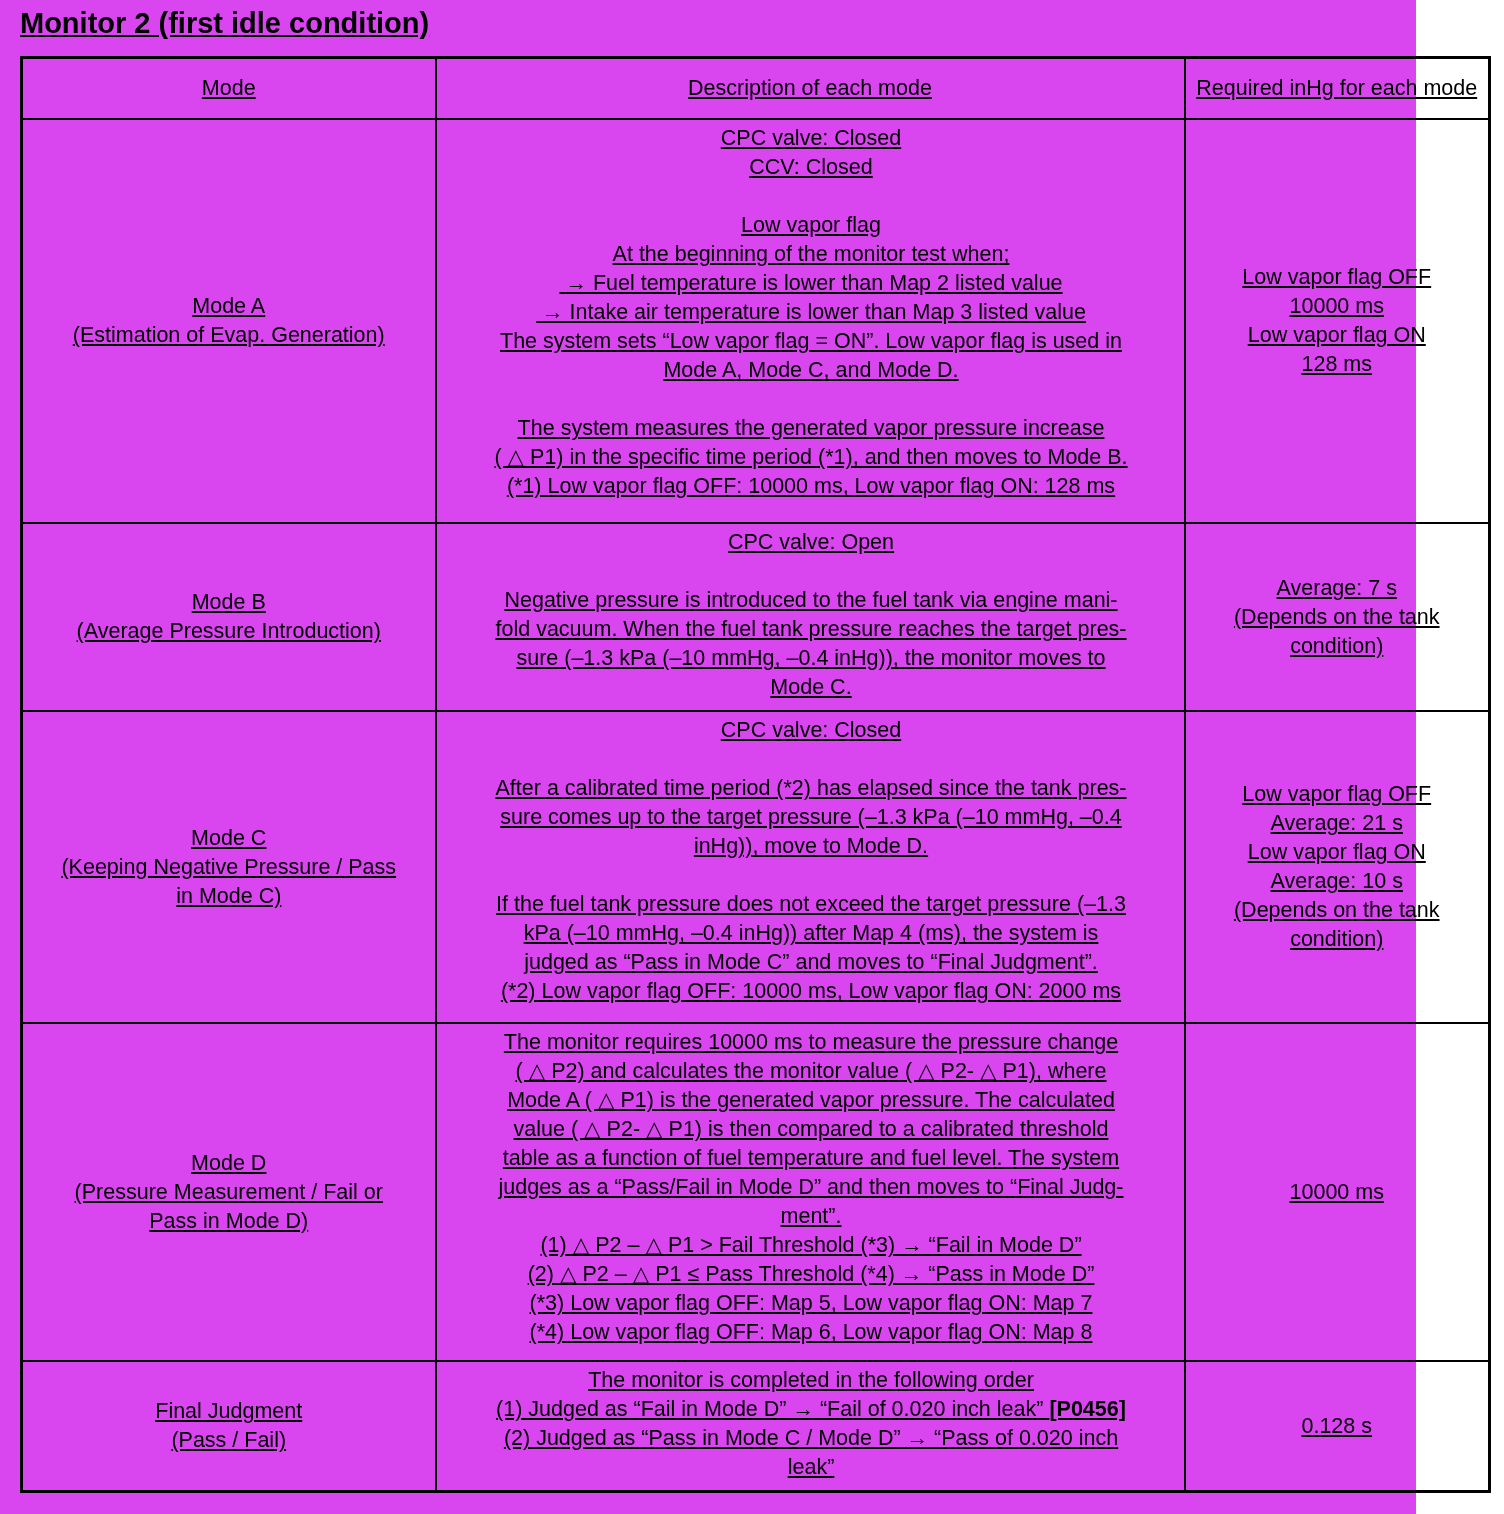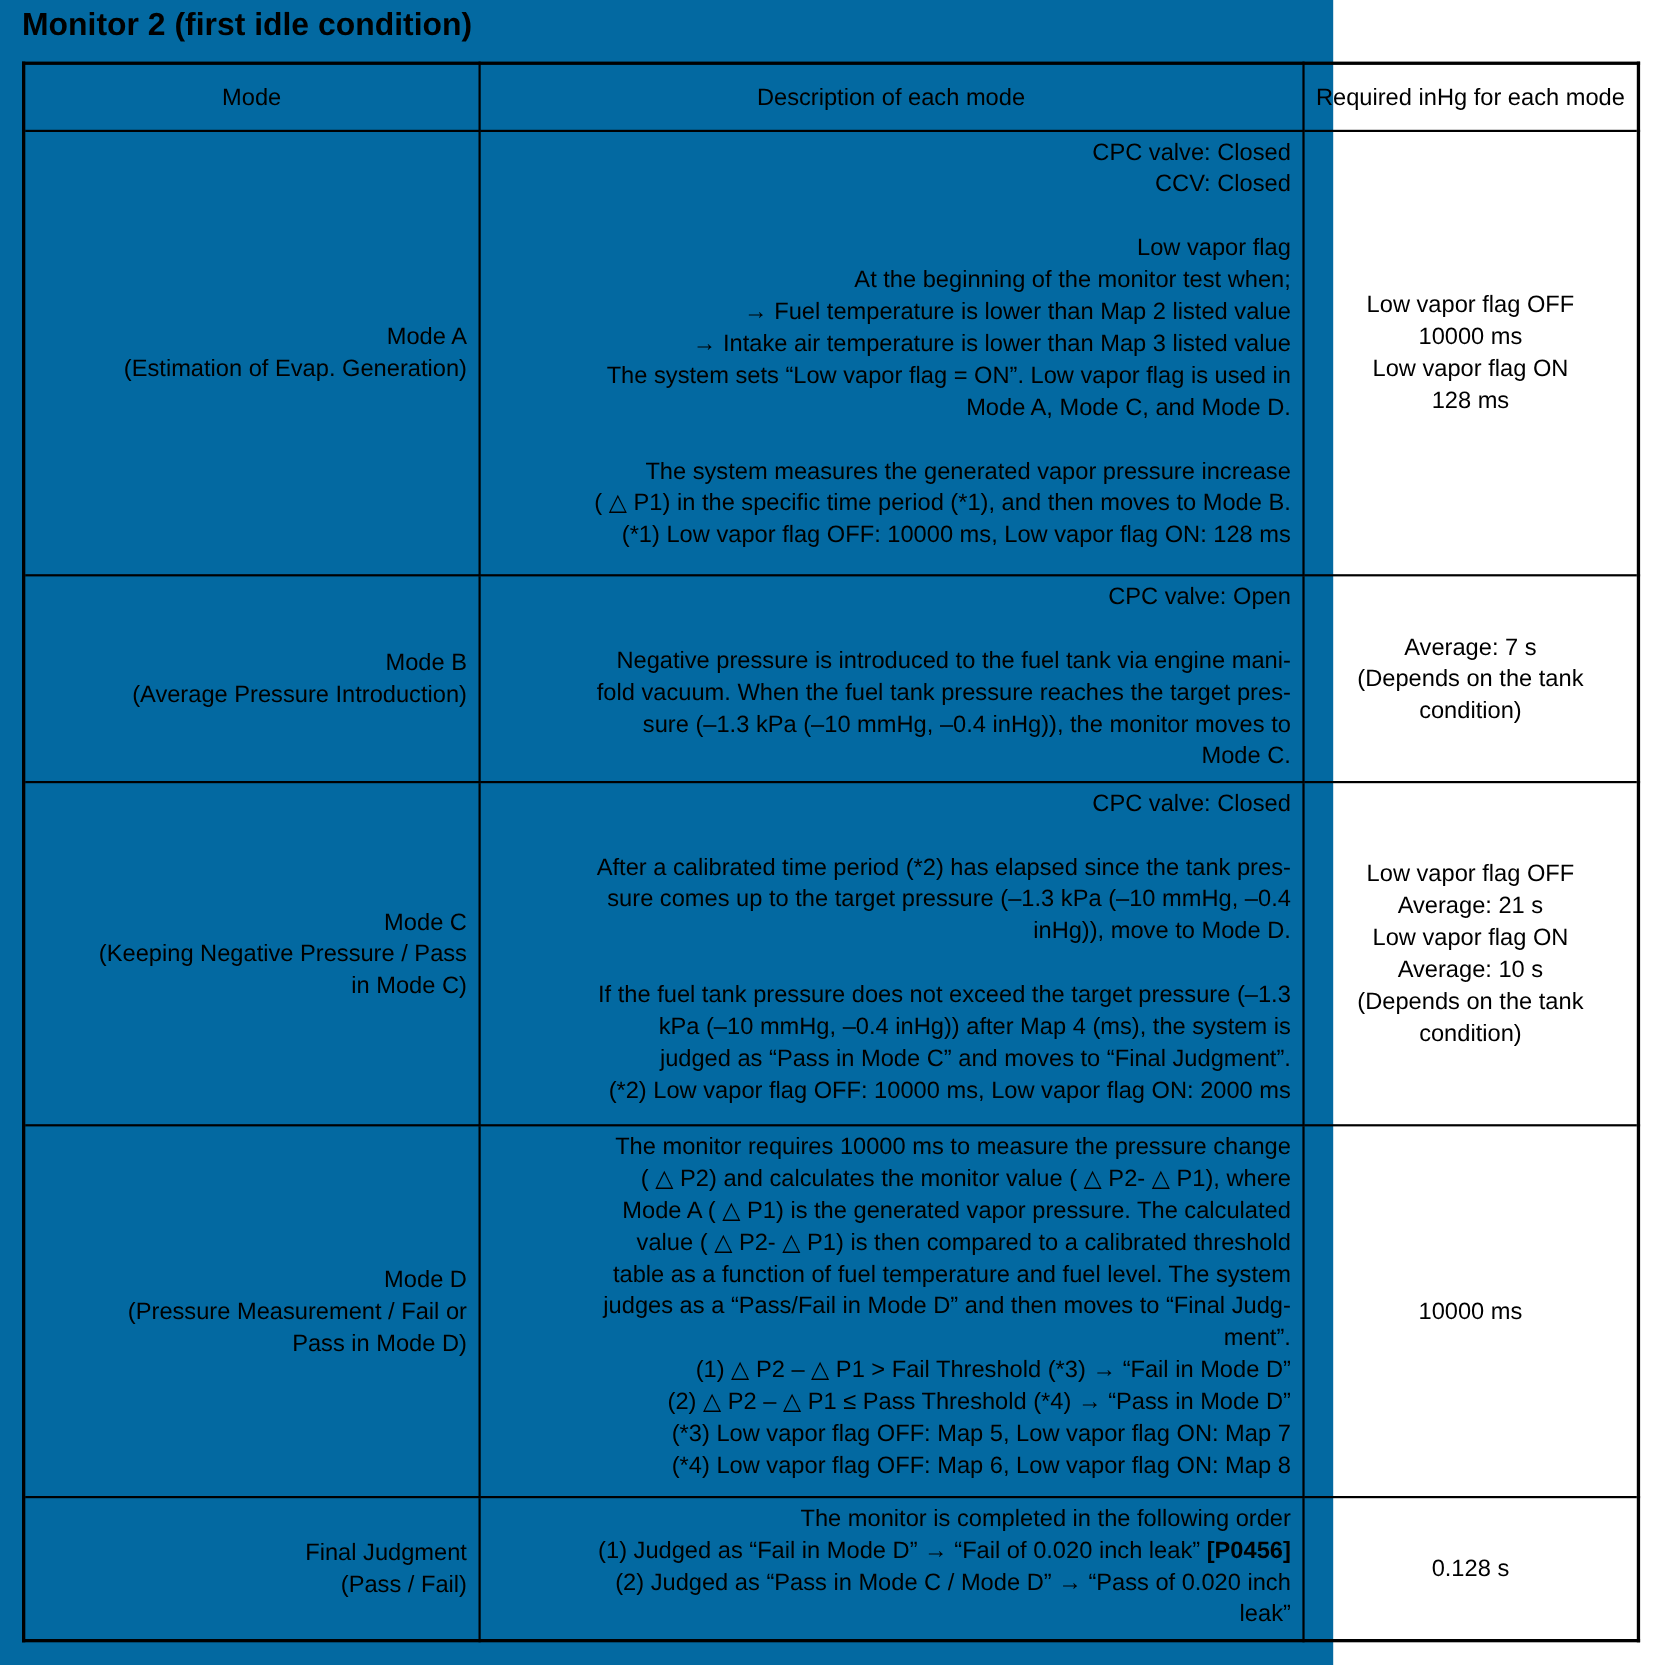--- a/index.html
+++ b/index.html
@@ -3,25 +3,26 @@
 <meta charset="utf-8">
 <style>
   html, body {
     margin: 0;
     padding: 0;
     background: #ffffff;
     color: #000000;
     font-family: "Liberation Sans", sans-serif;
   }
   .page {
-    width: 1212px;
+    width: 1416px;
     min-height: 1514px;
     box-sizing: border-box;
     padding: 8px 16px 4px 20px;
-    background: #0369a1;
+    background: #d946ef;
+    text-decoration: underline;
   }
   .doc-title {
     font-size: 29px;
     font-weight: bold;
     margin: 0 0 16px 0;
     line-height: 1.1;
   }
   table.monitor-table {
     border-collapse: collapse;
     width: 1468px;
@@ -40,27 +41,27 @@
     box-sizing: border-box;
   }
   .monitor-table th {
     font-weight: normal;
     text-align: center;
     vertical-align: middle;
     height: 62px;
     padding: 2px 10px;
   }
   td.mode-cell {
-    text-align: right;
+    text-align: center;
     vertical-align: middle;
     white-space: pre-line;
     padding: 2px 10px;
   }
   td.desc-cell {
-    text-align: right;
+    text-align: center;
     vertical-align: top;
     white-space: pre-wrap;
     padding: 4px 10px 4px 12px;
   }
   td.time-cell {
     text-align: center;
     vertical-align: middle;
     white-space: pre-line;
     padding: 2px 8px;
   }

